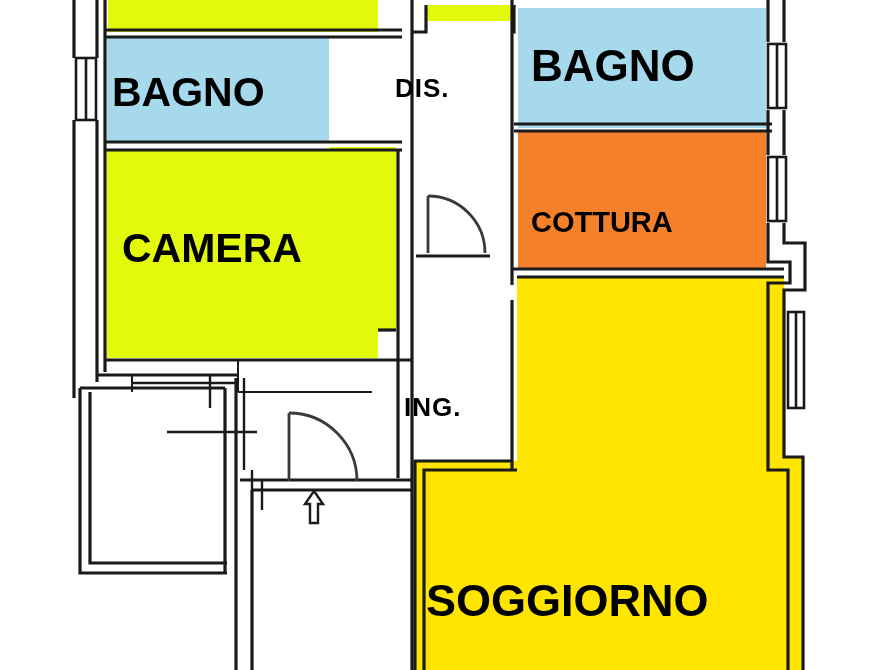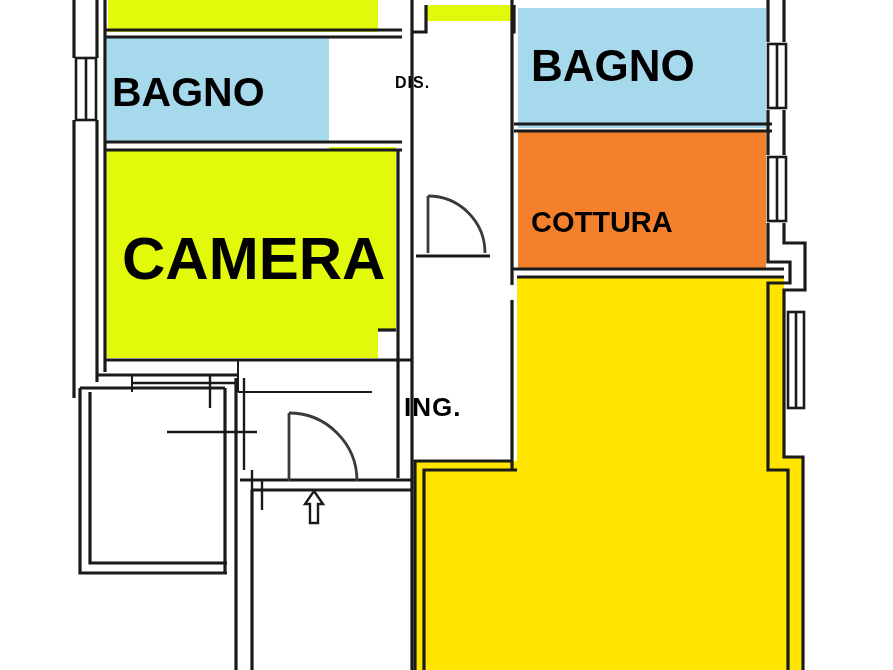--- a/index.html
+++ b/index.html
@@ -31,26 +31,26 @@
     position: absolute;
     color: #000000;
     font-weight: bold;
     font-family: "Liberation Sans", sans-serif;
     white-space: pre;
     line-height: 1.02;
     letter-spacing: 0px;
     pointer-events: none;
   }
   .lbl-bagno-left   { left: 100px; top: 72px;  font-size: 41px; }
-  .lbl-camera       { left: 110px; top: 228px; font-size: 60px; }
+  .lbl-camera       { left: 110px; top: 228px; font-size: 41px; }
   .lbl-bagno-right  { left: 519px; top: 44px;  font-size: 44px; }
   .lbl-angolo       { left: 519px; top: 156px; font-size: 34px; }
   .lbl-cottura      { left: 519px; top: 208px; font-size: 29px; }
   .lbl-soggiorno    { left: 414px; top: 578px; font-size: 45px; }
-  .lbl-dis          { left: 383px; top: 75px;  font-size: 16px; font-weight: bold; letter-spacing: 1px;}
+  .lbl-dis          { left: 383px; top: 75px;  font-size: 26px; font-weight: bold; letter-spacing: 1px;}
   .lbl-ing          { left: 392px; top: 394px; font-size: 26px; font-weight: bold; letter-spacing: 1px;}
 </style>
 </head>
 <body>
 
 <div id="plan-wrap">
 
   <svg id="plan-svg" viewBox="0 0 893 670">
 
     <g>
@@ -179,18 +179,19 @@
 
   <div class="room-label lbl-bagno-left">BAGNO</div>
 
   <div class="room-label lbl-camera">CAMERA</div>
 
   <div class="room-label lbl-bagno-right">BAGNO</div>
 
 
   <div class="room-label lbl-cottura">COTTURA</div>
 
+  <div class="room-label lbl-soggiorno">SOGGIORNO</div>
 
   <div class="room-label lbl-dis">DIS.</div>
 
   <div class="room-label lbl-ing">ING.</div>
 
 </div>
 
 </body></html>

